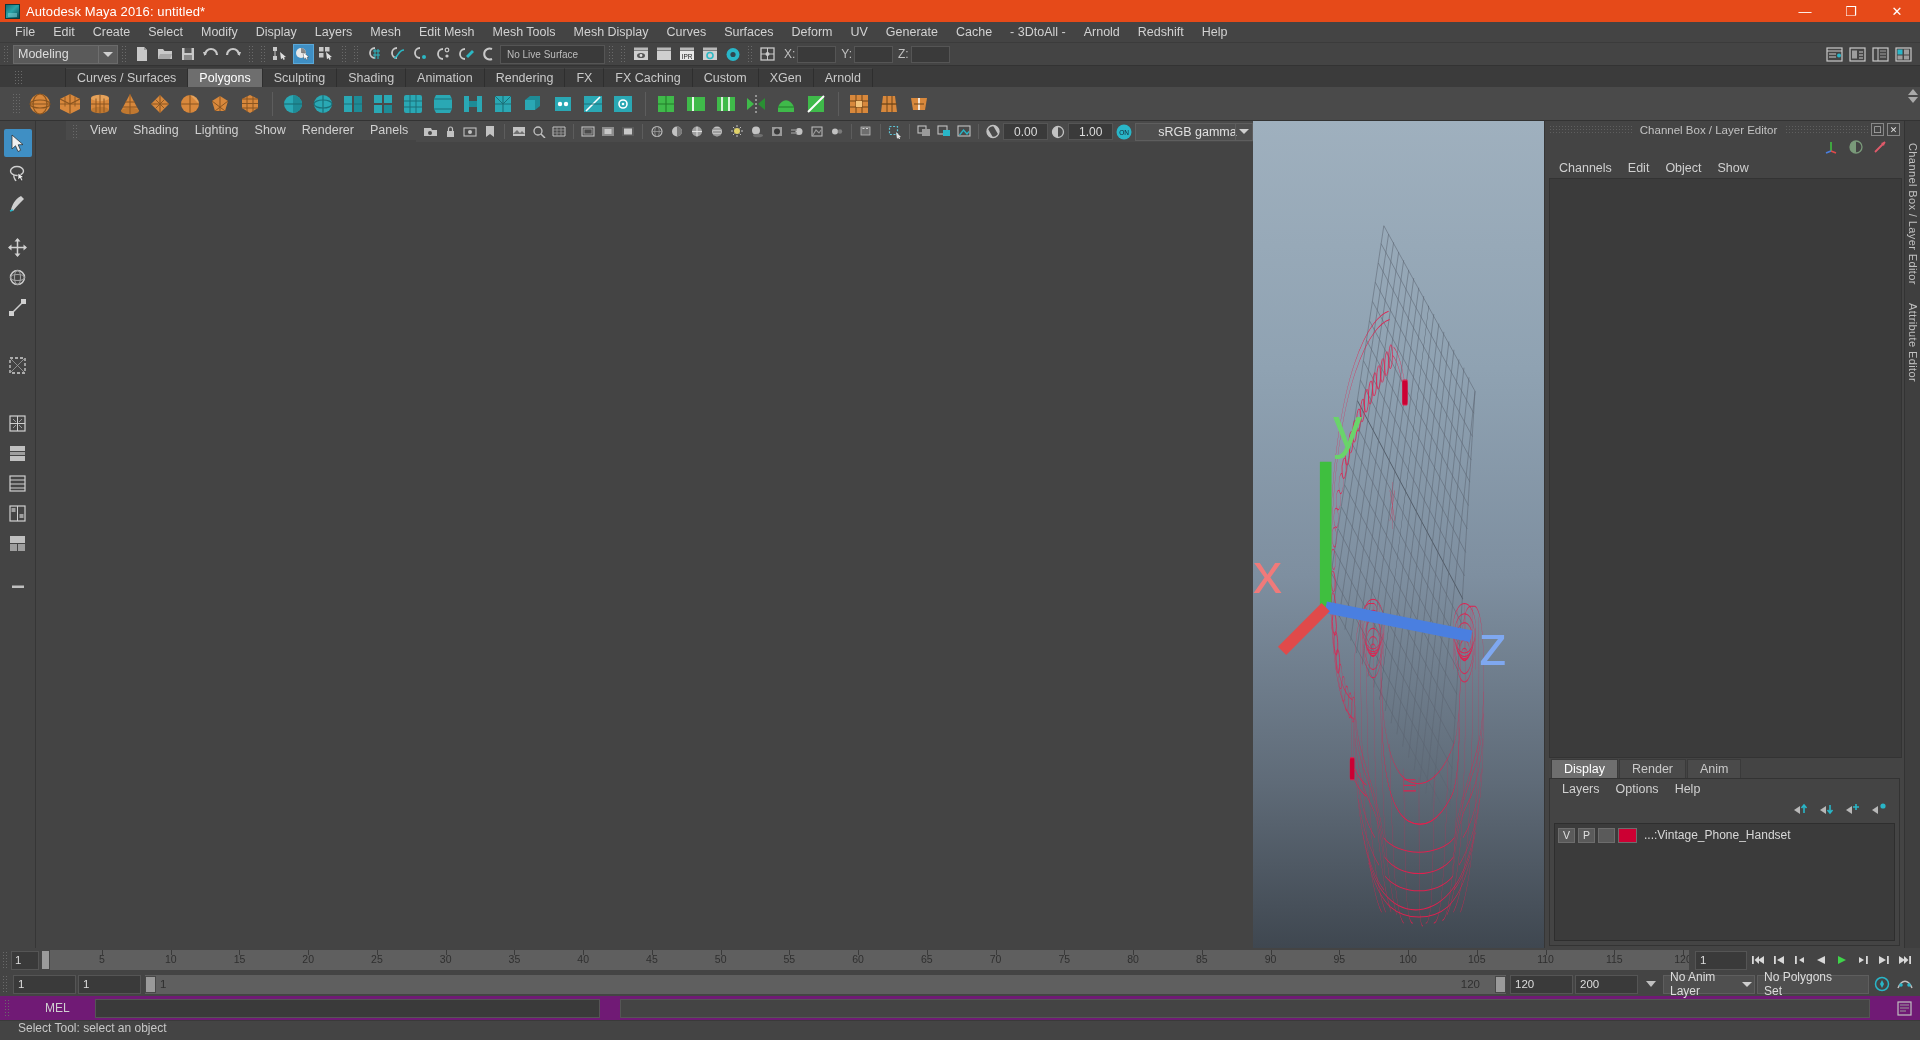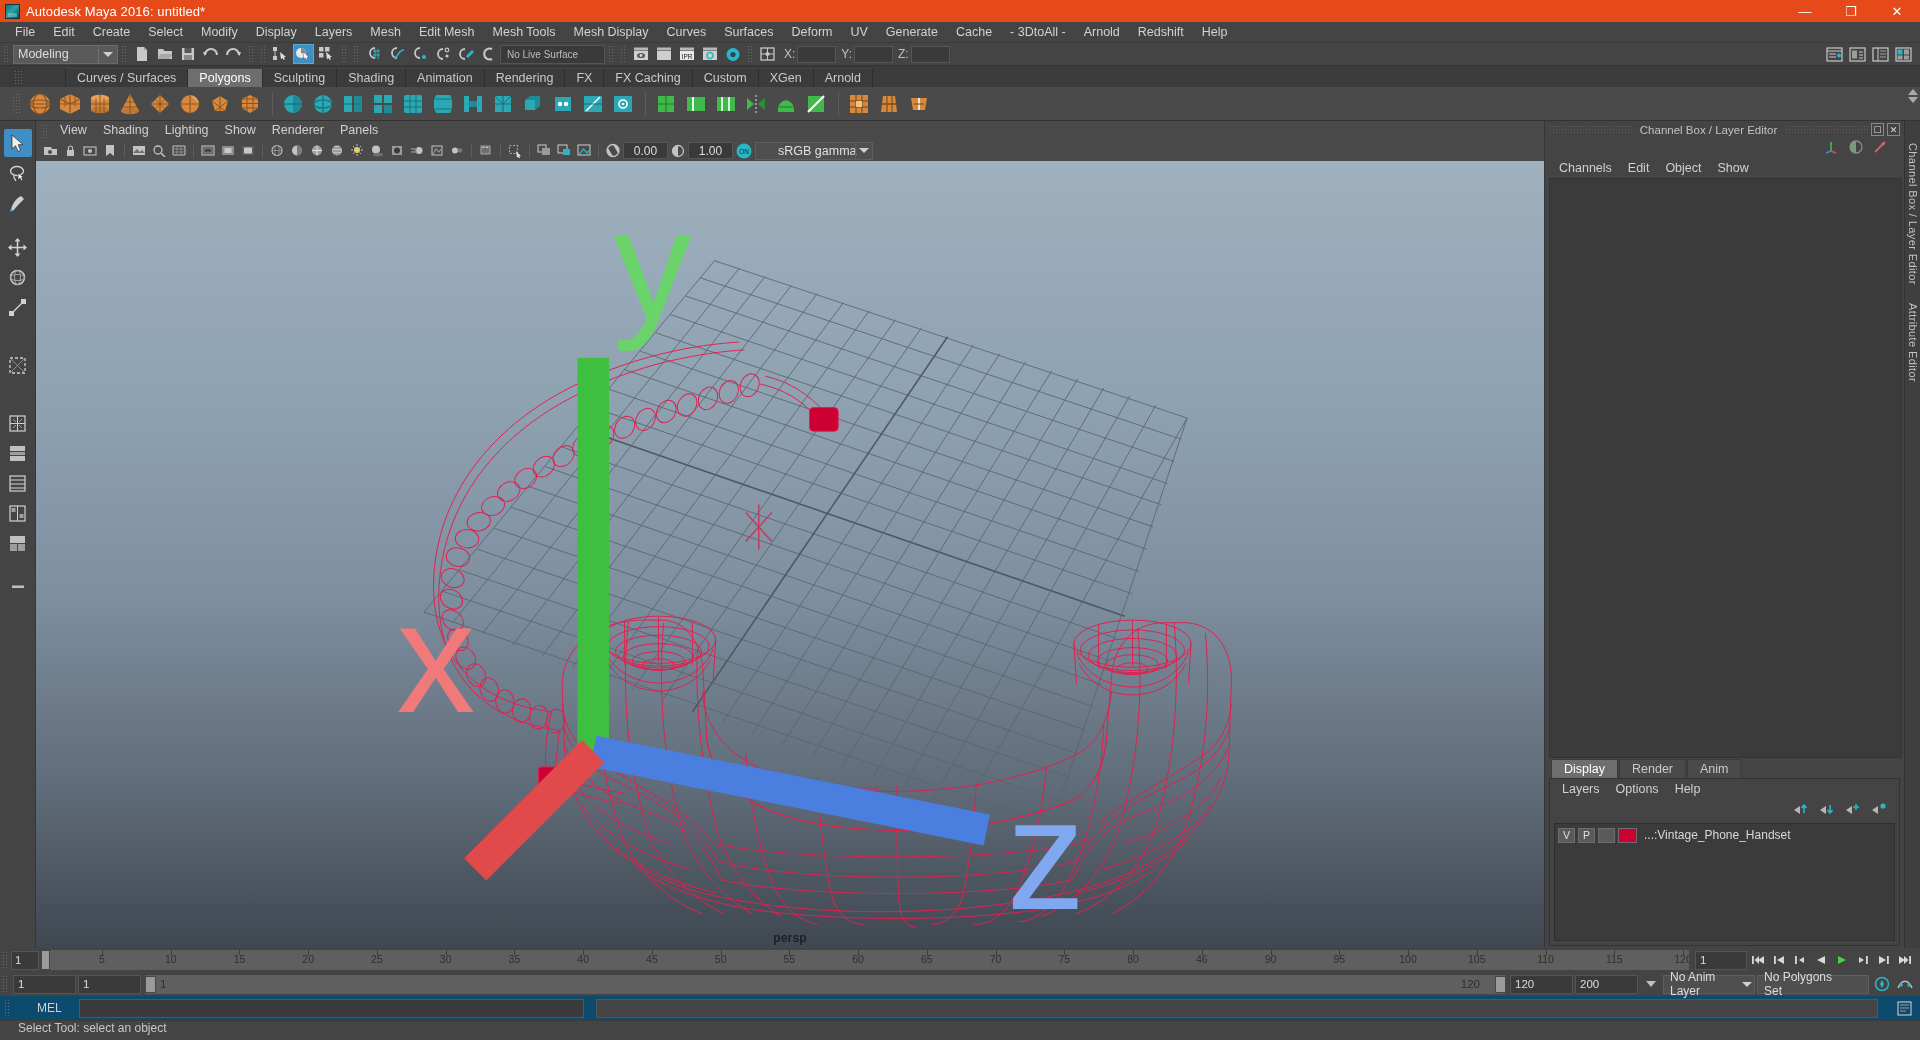--- a/index.html
+++ b/index.html
@@ -99,21 +99,21 @@
 
   
   .toolbox { width:36px; flex:0 0 36px; background:#444; display:flex; flex-direction:column;
     align-items:center; padding-top:8px; gap:2px; border-right:1px solid #363636;}
   .tool { width:28px; height:28px; display:flex; align-items:center; justify-content:center; border-radius:2px;}
   .tool.sel { background:#3f8fc4; }
   .toolgap { height:26px; }
   .toolgap2 { height:12px; }
 
   
-  .vpcol { flex:1 1 auto; display:flex; flex-direction:column; min-width:0; background:#444; }
+  .vpcol { flex:1 1 auto; display:flex; flex-direction:row; min-width:0; background:#444;margin-left:30px; }
   .vpmenubar{ height:19px; flex:0 0 19px; background:#4a4a4a; display:flex; align-items:center; padding-left:6px;}
   .vpmenubar .vgrip{ width:6px; height:14px; margin-right:4px;
     background-image:radial-gradient(#6a6a6a 45%, transparent 46%); background-size:3px 3px;}
   .vpmenubar .vmi{ padding:0 8px; font-size:12.5px; color:#d0d0d0; line-height:19px;}
 
   .vptoolbar{ height:21px; flex:0 0 21px; background:#4a4a4a; display:flex; align-items:center; padding-left:4px; gap:0;}
   .vtb { width:18px; height:18px; display:flex; align-items:center; justify-content:center; margin:0 1px;}
   .vsep{ width:1px; height:15px; background:#5d5d5d; margin:0 4px;}
   .numfield{ width:45px; height:17px; background:#3a3a3a; border:1px solid #555; color:#ddd;
     font-size:12px; display:flex; align-items:center; justify-content:center;}
@@ -185,21 +185,21 @@
   .rfield{ width:63px; height:19px; background:#3a3a3a; border:1px solid #555; color:#ddd;
     font-size:11.5px; display:flex; align-items:center; padding-left:4px;}
   .rbar{ flex:1 1 auto; height:19px; background:#5f5f5f; position:relative; margin:0 2px; display:flex; align-items:center;}
   .rhandle{ width:11px; height:17px; background:#9a9a9a; border:1px solid #474747; position:absolute;}
   .rbarnum{ position:absolute; font-size:11.5px; color:#2f2f2f;}
   .rcombo{ height:19px; background:#4f4f4f; border:1px solid #5e5e5e; display:flex; align-items:center;
     padding:0 16px 0 6px; font-size:12px; color:#ddd; position:relative;}
   .rcombo .arrowbox{ position:absolute; right:2px; top:0; bottom:0; display:flex; align-items:center;}
 
   
-  .cmdline{ height:24px; flex:0 0 24px; background:#0c4a6e; display:flex; align-items:center; padding-left:4px; gap:12px;}
+  .cmdline{ height:24px; flex:0 0 24px; background:#701a75; display:flex; align-items:center; padding-left:4px; gap:20px;}
   .cmdlbl{ width:42px; font-size:12px; color:#d0d0d0; padding-left:12px;}
   .cmdinput{ width:505px; height:19px; background:#3a3a3a; border:1px solid #555;}
   .cmdoutput{ flex:1 1 auto; height:19px; background:#444; border:1px solid #555; margin-right:4px;}
   .cmdicon{ width:20px; height:19px; display:flex; align-items:center; justify-content:center; margin-right:6px;}
 
   
   .helpline{ height:20px; flex:0 0 20px; background:#444; display:flex; align-items:flex-start; padding-left:18px;
     font-size:12px; color:#c8c8c8; border-top:1px solid #3a3a3a;}
 </style>
 </head>
@@ -1131,21 +1131,20 @@
 
         <svg class="axis-gizmo" viewBox="0 0 40 40">
           <path d="M10 30 L10 10" stroke="#3fbf3f" stroke-width="1.6"></path>
           <path d="M10 30 L30 34" stroke="#4a7fe0" stroke-width="1.6"></path>
           <path d="M10 30 L4 36" stroke="#e04a4a" stroke-width="1.6"></path>
           <text x="11" y="8" font-size="8" fill="#6ad46a" font-family="Liberation Sans">y</text>
           <text x="31" y="38" font-size="8" fill="#7fa8f0" font-family="Liberation Sans">z</text>
           <text x="0" y="28" font-size="8" fill="#f07a7a" font-family="Liberation Sans">x</text>
         </svg>
 
-        <div class="vp-label">persp</div>
       </div>
     </div>
 
     <div class="rightpanel">
       <div class="rp-title">
         <div class="dots"></div>
         <span class="tlabel">Channel Box / Layer Editor</span>
         <div class="dots"></div>
         <div class="wbtn">☐</div>
         <div class="wbtn">✕</div>
@@ -1265,21 +1264,21 @@
         <div class="tsnum" style="left: 817.126px;">60</div>
         <div class="tstick" style="left: 885.866px;"></div>
         <div class="tsnum" style="left: 885.866px;">65</div>
         <div class="tstick" style="left: 954.605px;"></div>
         <div class="tsnum" style="left: 954.605px;">70</div>
         <div class="tstick" style="left: 1023.34px;"></div>
         <div class="tsnum" style="left: 1023.34px;">75</div>
         <div class="tstick" style="left: 1092.08px;"></div>
         <div class="tsnum" style="left: 1092.08px;">80</div>
         <div class="tstick" style="left: 1160.82px;"></div>
-        <div class="tsnum" style="left: 1160.82px;">46</div>
+        <div class="tsnum" style="left: 1160.82px;">85</div>
         <div class="tstick" style="left: 1229.56px;"></div>
         <div class="tsnum" style="left: 1229.56px;">90</div>
         <div class="tstick" style="left: 1298.3px;"></div>
         <div class="tsnum" style="left: 1298.3px;">95</div>
         <div class="tstick" style="left: 1367.04px;"></div>
         <div class="tsnum" style="left: 1367.04px;">100</div>
         <div class="tstick" style="left: 1435.78px;"></div>
         <div class="tsnum" style="left: 1435.78px;">105</div>
         <div class="tstick" style="left: 1504.52px;"></div>
         <div class="tsnum" style="left: 1504.52px;">110</div>

